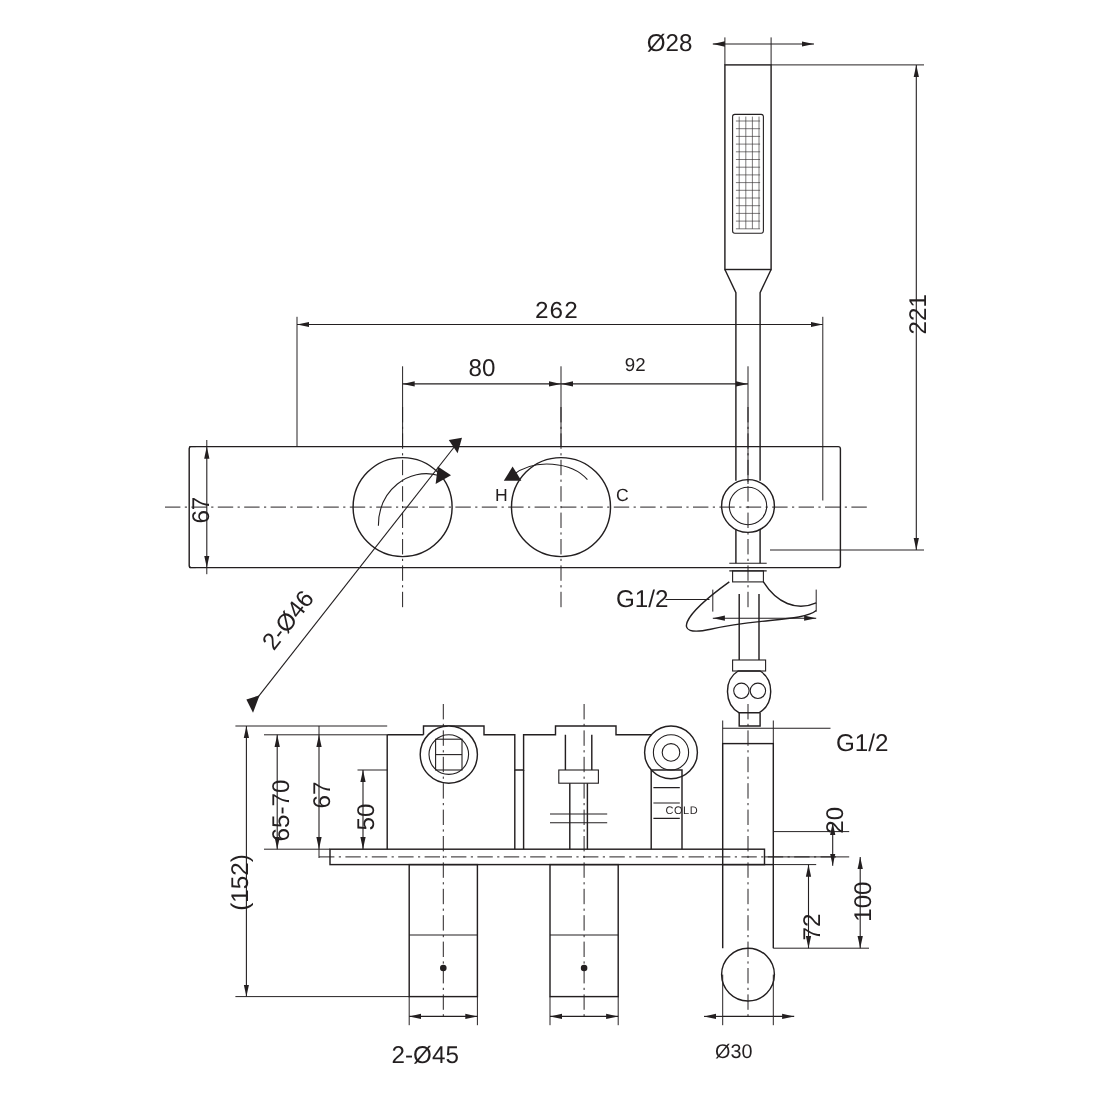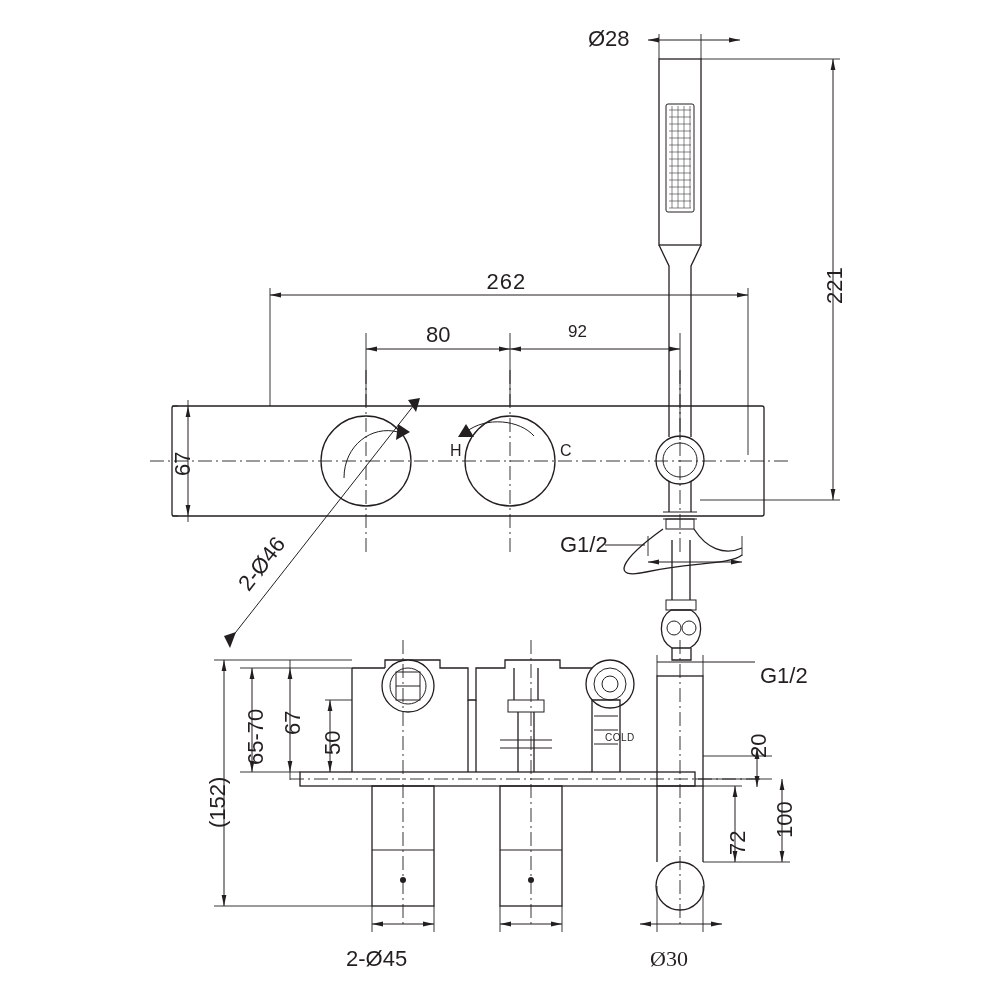--- a/index.html
+++ b/index.html
@@ -205,19 +205,19 @@
 <div class="dim-label rot90" style="left:205px;top:828px;font-size:22px;transform:rotate(-90deg);">(152)</div>
 
 <div class="dim-label" style="left:760px;top:663px;font-size:22px;">G1/2</div>
 
 <div class="dim-label rot90" style="left:746px;top:758px;font-size:22px;transform:rotate(-90deg);">20</div>
 
 <div class="dim-label rot90" style="left:772px;top:838px;font-size:22px;transform:rotate(-90deg);">100</div>
 
 <div class="dim-label rot90" style="left:725px;top:855px;font-size:22px;transform:rotate(-90deg);">72</div>
 
-<div class="dim-label" style="left:346px;top:946px;font-size:22px;">2-Ø45</div>
-
-<div class="dim-label" style="left:650px;top:946px;font-size:22px;font-family:Liberation Serif, serif;">Ø30</div>
+<div class="dim-label" style="left:356px;top:946px;font-size:22px;">2-Ø45</div>
+
+<div class="dim-label" style="left:650px;top:946px;font-size:18px;">Ø30</div>
 
 <div class="dim-label" style="left:605px;top:732px;font-size:10px;letter-spacing:0.5px;">COLD</div>
 
 </div>
 
 </body></html>

